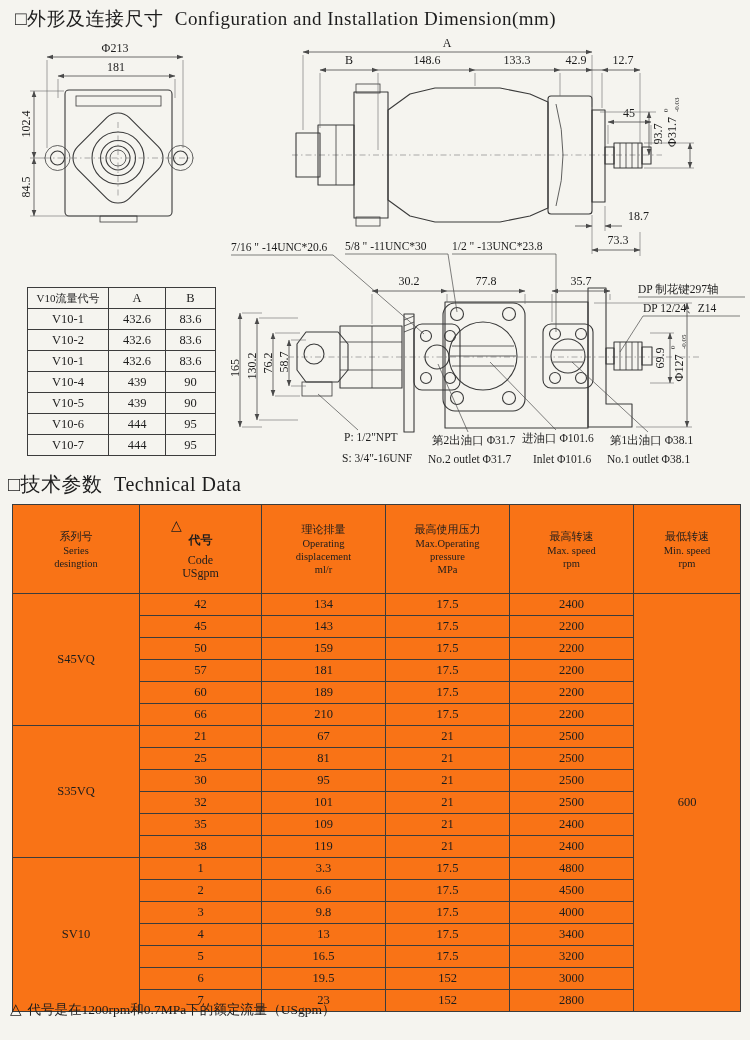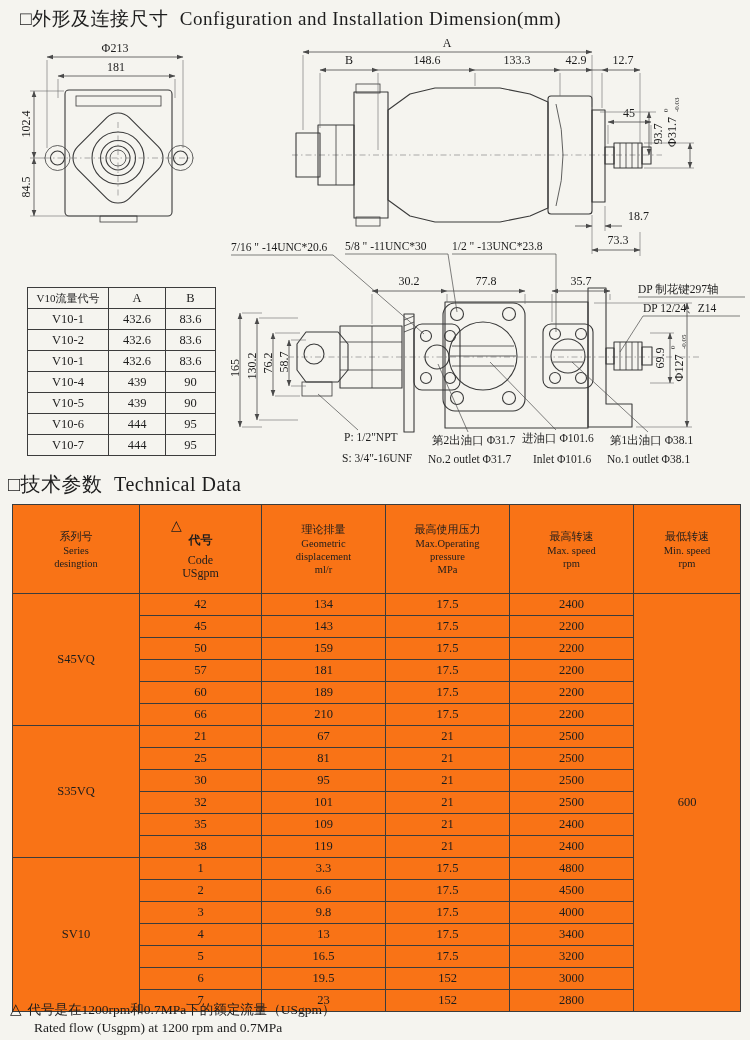--- a/index.html
+++ b/index.html
@@ -33,21 +33,21 @@
   .tech .hen{font-size:10.5px;line-height:13px;}
   .tech .tri{font-size:14px;line-height:15px;transform:translateX(-24px);}
   .tech tr.gend td{border-bottom-width:1.8px;}
   .fnote{font-size:13.5px;line-height:18px;}
   .fnote .tri{font-size:15px;margin-right:6px;}
   .fnote .en{margin-left:24px;font-size:13.5px;}
 </style>
 </head>
 <body>
 
-<div class="abs sec-title" style="left:20px;top:6px;">
+<div class="abs sec-title" style="left:0;top:6px;padding-left:15px;">
   <span class="cn">□外形及连接尺寸</span>
   <span class="en">Configuration and Installation Dimension(mm)</span>
 </div>
 
 <svg class="abs" style="left:0;top:0;" width="750" height="470" viewBox="0 0 750 470">
   <defs>
     <marker id="ma" viewBox="0 0 10 10" refX="9" refY="5" markerWidth="8.5" markerHeight="8.5" orient="auto-start-reverse">
       <path d="M0,1.5 L9.5,5 L0,8.5 z" fill="#4a4a4a"></path>
     </marker>
   </defs>
@@ -347,21 +347,21 @@
         <div class="hen">desingtion</div>
       </th>
       <th>
         <div class="tri">△</div>
         <div class="hcn" style="font-size:12px;font-weight:bold;">代号</div>
         <div class="hen" style="font-size:12px;margin-top:6px;">Code</div>
         <div class="hen" style="font-size:12px;">USgpm</div>
       </th>
       <th>
         <div class="hcn">理论排量</div>
-        <div class="hen">Geometric</div>
+        <div class="hen">Operating</div>
         <div class="hen">displacement</div>
         <div class="hen">ml/r</div>
       </th>
       <th>
         <div class="hcn">最高使用压力</div>
         <div class="hen">Max.Operating</div>
         <div class="hen">pressure</div>
         <div class="hen">MPa</div>
       </th>
       <th>
@@ -495,14 +495,13 @@
         <td>152</td>
         <td>2800</td>
       </tr>
     </tbody>
 </table>
 
 <div class="abs fnote" style="left:10px;top:1000px;">
   <div>
     <span class="tri">△</span><span>代号是在1200rpm和0.7MPa下的额定流量（USgpm）</span>
   </div>
-  <div class="en">Rated flow (Usgpm) at 1200 rpm and 0.7MPa</div>
 </div>
 
 </body></html>

